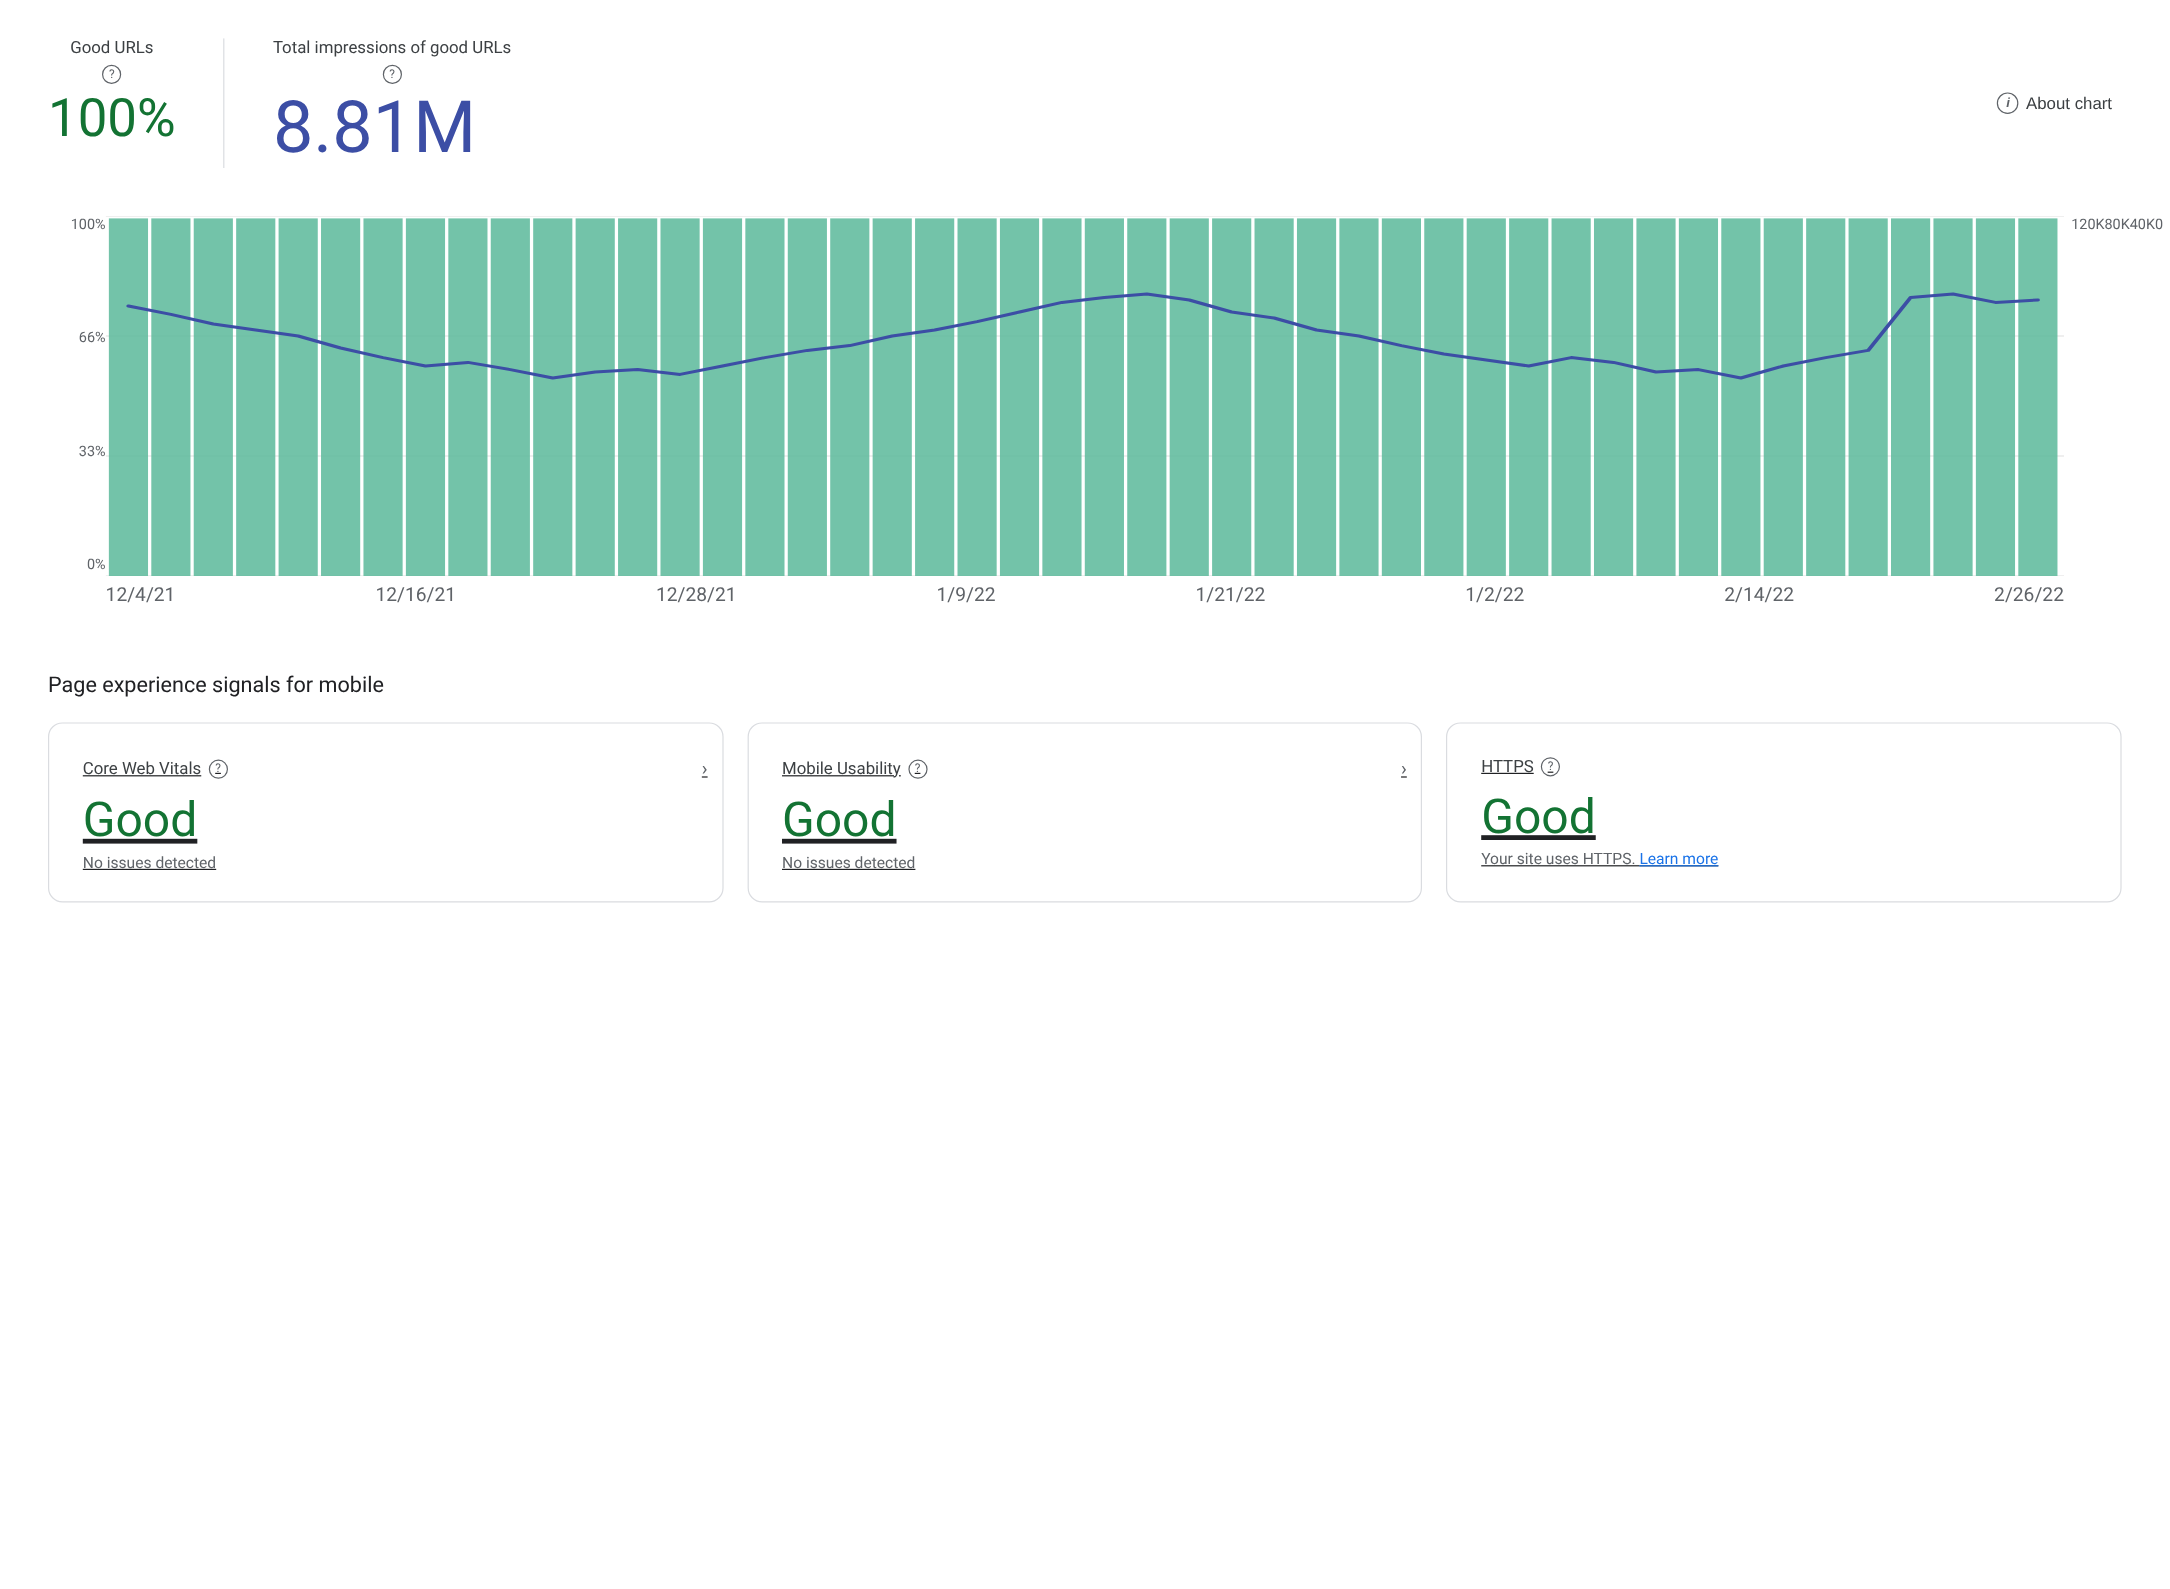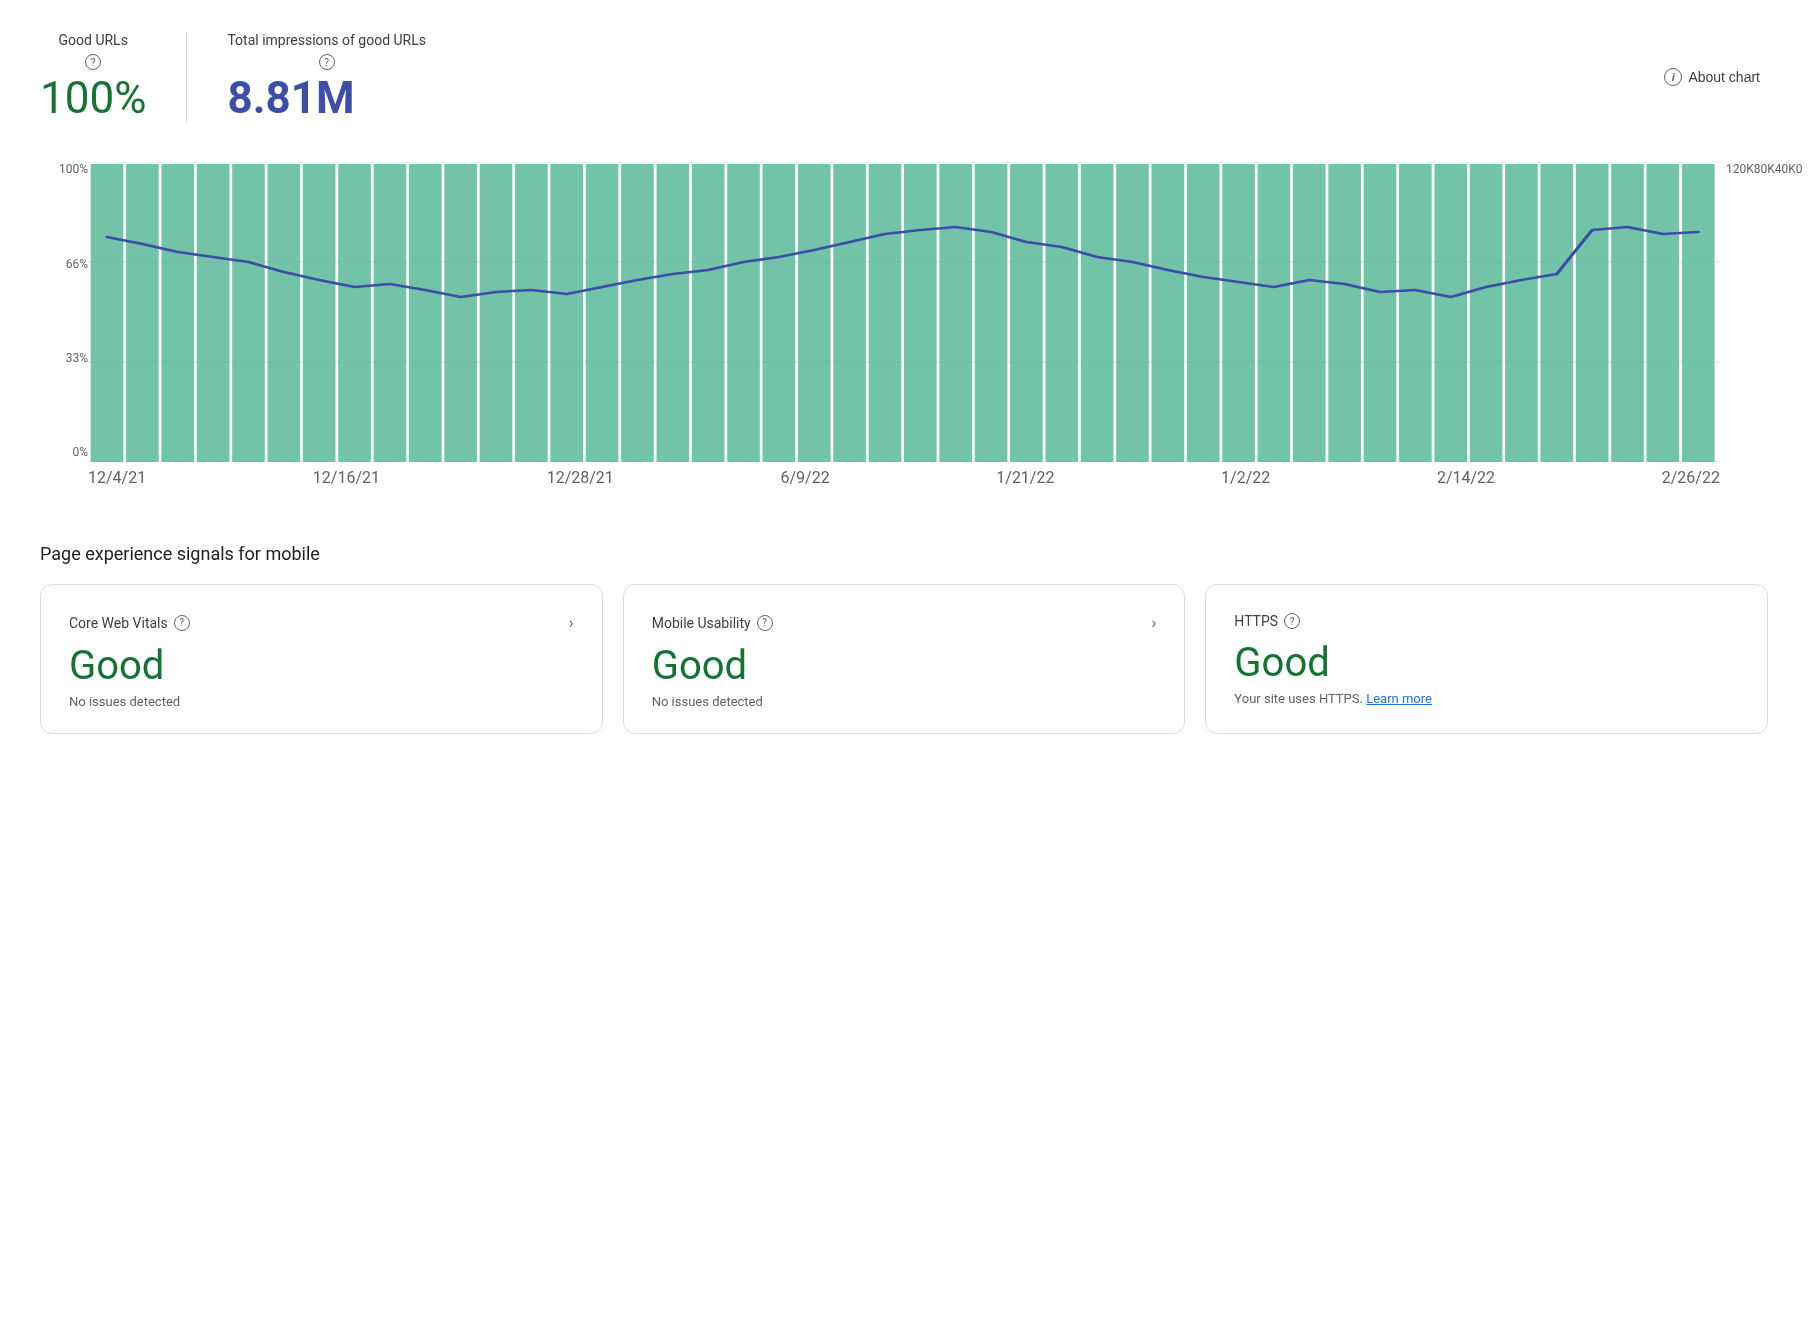--- a/index.html
+++ b/index.html
@@ -38,22 +38,22 @@
       margin-bottom: 4px;
       flex-direction: column;
     }
     .metric-value-green {
       font-size: 44px;
       font-weight: 400;
       color: #137333;
       line-height: 1.1;
     }
     .metric-value-blue {
-      font-size: 44px;
-      font-weight: 700;
+      font-size: 60px;
+      font-weight: 400;
       color: #3c4ea5;
       line-height: 1.1;
     }
     .about-chart-btn {
       position: absolute;
       right: 0;
       top: 50%;
       transform: translateY(-50%);
       display: flex;
       align-items: center;
@@ -165,21 +165,22 @@
 
     
     .cards-row {
       display: flex;
       gap: 20px;
     }
     .signal-card {
       flex: 1;
       border: 1px solid #dadce0;
       border-radius: 12px;
-      padding: 28px 28px 24px 28px;
+      padding: 28px 12px 24px 28px;
+      text-decoration: underline;
     }
     .card-header {
       display: flex;
       align-items: center;
       justify-content: space-between;
       margin-bottom: 12px;
     }
     .card-title-row {
       display: flex;
       align-items: center;
@@ -346,21 +347,21 @@
               1132,65
               1158,72
               1184,70
             "></polyline>
         </svg>
       </div>
       <div class="x-axis">
         <span>12/4/21</span>
         <span>12/16/21</span>
         <span>12/28/21</span>
-        <span>6/9/22</span>
+        <span>1/9/22</span>
         <span>1/21/22</span>
         <span>1/2/22</span>
         <span>2/14/22</span>
         <span>2/26/22</span>
       </div>
     </div>
     <div class="y-axis-right">
       <span>120K</span>
       <span>80K</span>
       <span>40K</span>

